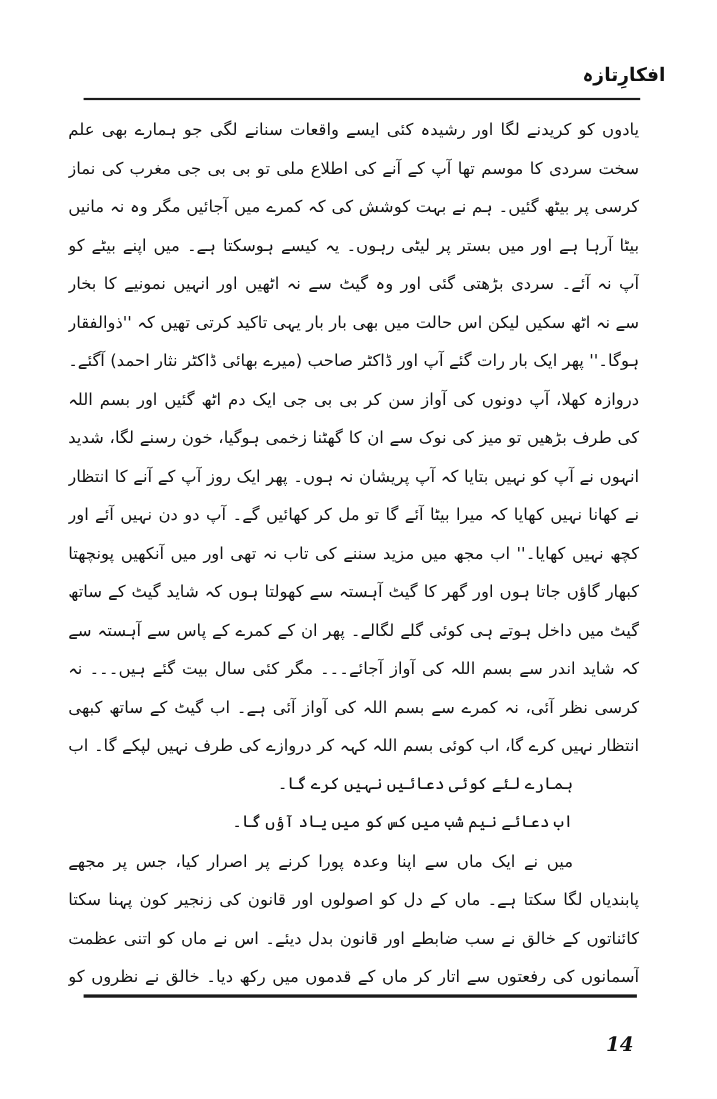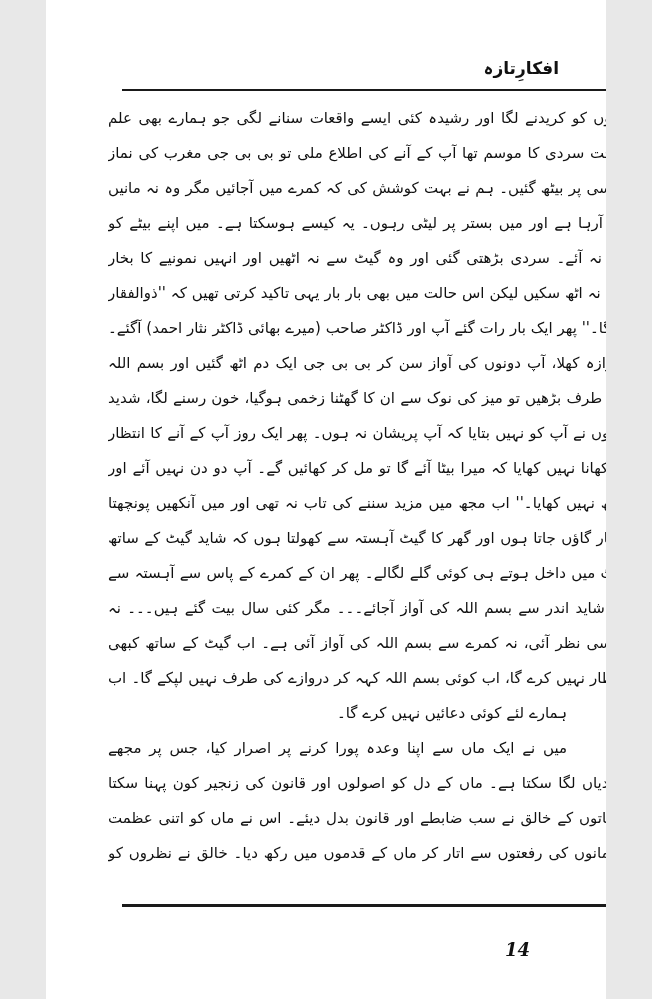--- a/index.html
+++ b/index.html
@@ -2,21 +2,21 @@
 <html lang="ur"><head>
 <meta charset="utf-8">
 <style>
   html, body {
     margin: 0;
     padding: 0;
     background: #e8e8e8;
   }
   .page {
     position: relative;
-    width: 560px;
+    width: 652px;
     height: 999px;
     margin: 0 auto;
     background: #ffffff;
     overflow: hidden;
     font-family: "DejaVu Sans", sans-serif;
     color: #111111;
   }
   .running-head {
     position: absolute;
     top: 58px;
@@ -56,20 +56,21 @@
     line-height: 35px;
     overflow: hidden;
     white-space: normal;
     text-align: justify;
     text-align-last: justify;
   }
   .line--right {
     text-align: right;
     text-align-last: right;
     padding-right: 60px;
+    font-family: Liberation Serif, serif;
   }
   .line--indent {
     padding-right: 60px;
   }
   .page-number {
     position: absolute;
     top: 911px;
     right: 76px;
     font-family: "DejaVu Serif", "Liberation Serif", serif;
     font-style: italic;
@@ -100,20 +101,21 @@
     <div class="line">کی طرف بڑھیں تو میز کی نوک سے ان کا گھٹنا زخمی ہوگیا، خون رسنے لگا، شدید درد سے کراہتی رہیں مگر</div>
     <div class="line">انہوں نے آپ کو نہیں بتایا کہ آپ پریشان نہ ہوں۔ پھر ایک روز آپ کے آنے کا انتظار تھا تو انہوں</div>
     <div class="line">نے کھانا نہیں کھایا کہ میرا بیٹا آئے گا تو مل کر کھائیں گے۔ آپ دو دن نہیں آئے اور انہوں نے دو دن</div>
     <div class="line">کچھ نہیں کھایا۔'' اب مجھ میں مزید سننے کی تاب نہ تھی اور میں آنکھیں پونچھتا ہوا باہر نکل آیا۔ اب کبھی</div>
     <div class="line">کبھار گاؤں جاتا ہوں اور گھر کا گیٹ آہستہ سے کھولتا ہوں کہ شاید گیٹ کے ساتھ کوئی کرسی بھی ہو اور</div>
     <div class="line">گیٹ میں داخل ہوتے ہی کوئی گلے لگالے۔ پھر ان کے کمرے کے پاس سے آہستہ سے گزرتا ہوں</div>
     <div class="line">کہ شاید اندر سے بسم اللہ کی آواز آجائے۔۔۔ مگر کئی سال بیت گئے ہیں۔۔۔ نہ گیٹ کے ساتھ کوئی</div>
     <div class="line">کرسی نظر آئی، نہ کمرے سے بسم اللہ کی آواز آئی ہے۔ اب گیٹ کے ساتھ کبھی کوئی کرسی پر بیٹھ کر</div>
     <div class="line">انتظار نہیں کرے گا، اب کوئی بسم اللہ کہہ کر دروازے کی طرف نہیں لپکے گا۔ اب آدھی رات کو اٹھ کر</div>
     <div class="line line--right">ہمارے لئے کوئی دعائیں نہیں کرے گا۔</div>
+    <div class="line line--right">اب دعائے نیم شب میں کس کو میں یاد آؤں گا۔</div>
     <div class="line line--indent">میں نے ایک ماں سے اپنا وعدہ پورا کرنے پر اصرار کیا، جس پر مجھے ندامت ہوئی، ماؤں پر کون</div>
     <div class="line">پابندیاں لگا سکتا ہے۔ ماں کے دل کو اصولوں اور قانون کی زنجیر کون پہنا سکتا ہے! ماں کے لئے تو خود</div>
     <div class="line">کائناتوں کے خالق نے سب ضابطے اور قانون بدل دیئے۔ اس نے ماں کو اتنی عظمت عطا کی کہ جنت کو</div>
     <div class="line">آسمانوں کی رفعتوں سے اتار کر ماں کے قدموں میں رکھ دیا۔ خالق نے نظروں کو خیرہ کر دینے والے بے شمار</div>
   </div>
 
   <div class="rule rule-bottom"></div>
 
   <div class="page-number">14</div>
 

